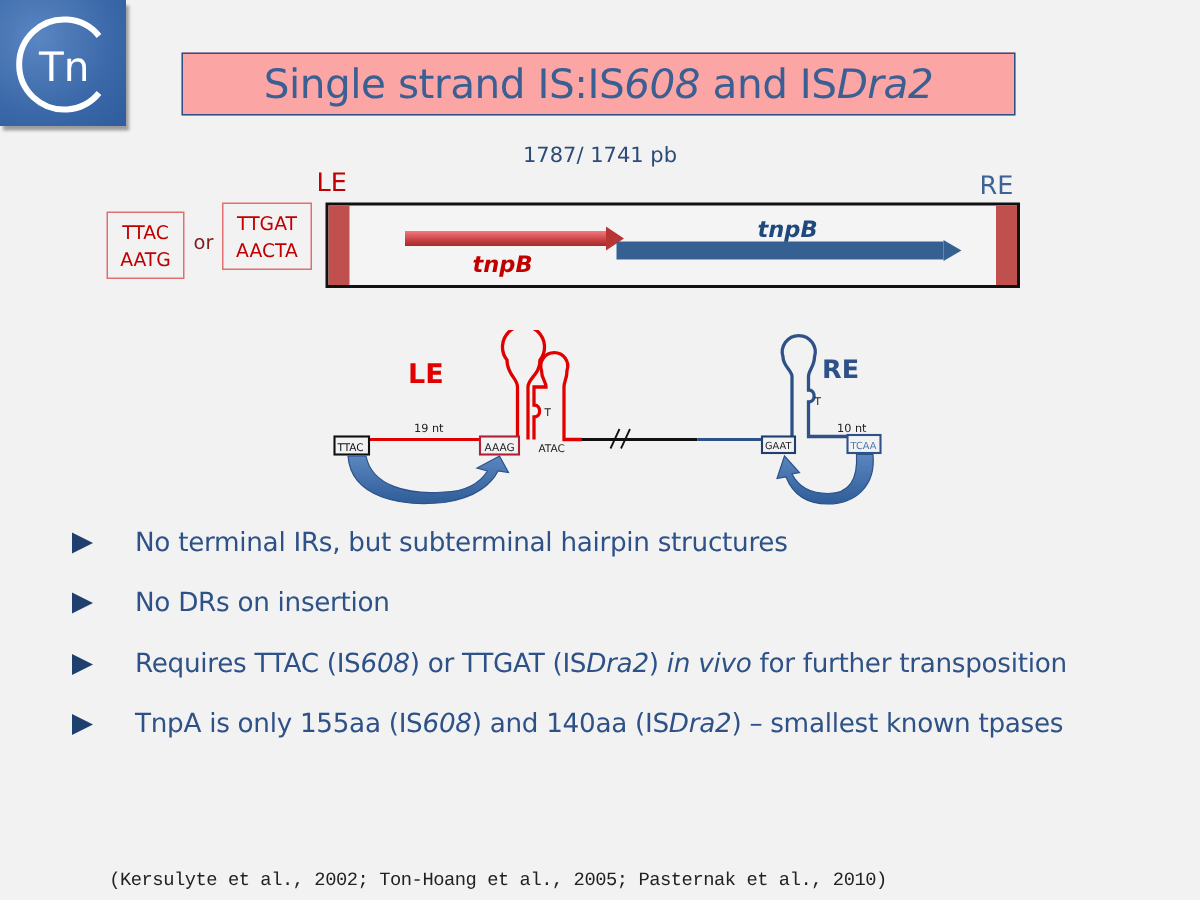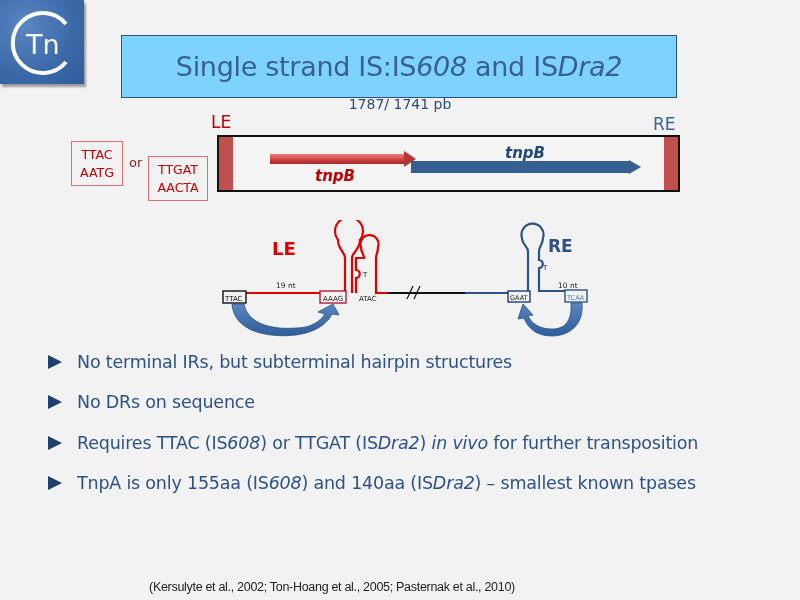--- a/index.html
+++ b/index.html
@@ -8,41 +8,41 @@
       font-family:"DejaVu Sans", "Liberation Sans", sans-serif;
     }
     .logo {
       position:absolute; left:0; top:0; width:84px; height:84px;
       background: radial-gradient(circle at 30% 30%, #5a86c2 0%, #3b68a8 60%, #2f5c9c 100%);
       box-shadow: 2px 3px 2px rgba(0,0,0,0.35);
       text-align: center;
     }
     .logo svg { position:absolute; left:0; top:0; }
     .title-box {
-      position:absolute; left:121px; top:35px; width:556px; height:63px;
-      border:1.5px solid #2e5287; background:#7dd3fc; box-sizing:border-box;
+      position:absolute; left:121px; top:35px; width:556px; height:42px;
+      border:1.5px solid #2e5287; background:#fca5a5; box-sizing:border-box;
       display:flex; align-items:center; justify-content:center;
     }
     .title {
       font-size:27px; color:#3a5f93; letter-spacing:-0.3px;
     }
     .title i { font-style:italic; }
     .size-label {
       position:absolute; left:0; width:800px; top:96px; text-align:center;
       font-size:14px; color:#2b4b78;
     }
     .end-label { position:absolute; font-size:17px; }
     .le-top { left:211px; top:112px; color:#c00000; }
     .re-top { left:653px; top:114px; color:#3d6396; }
     .seq-box {
       position:absolute; border:1px solid #e07070; background:#f2f2f2; box-sizing:border-box;
       color:#c00000; font-size:12.5px; line-height:18px; text-align:center; padding-top:4px;
     }
     .seq1 { left:71px; top:141px; width:52px; height:45px; }
-    .seq2 { left:148px; top:156px; width:60px; height:45px; }
+    .seq2 { left:148px; top:135px; width:60px; height:45px; }
     .or-label { position:absolute; left:129px; top:155px; font-size:13px; color:#7f1d1d; }
     .element-box {
       position:absolute; left:217px; top:135px; width:463px; height:57px;
       border:2.5px solid #111; box-sizing:border-box; background:#f4f4f4;
     }
     .le-bar { position:absolute; left:0; top:0; width:14px; height:100%; background:#c0504d; }
     .re-bar { position:absolute; right:0; top:0; width:14px; height:100%; background:#c0504d; }
     .tnpA-arrow {
       position:absolute; left:51px; top:17px; width:134px; height:10px;
       background:linear-gradient(#f47a7a, #c0393b 70%, #a32a2a);
@@ -60,30 +60,30 @@
     }
     .gene-label { position:absolute; font-size:15px; font-weight:bold; font-style:italic; }
     .tnpA-label { left:96px; top:30px; color:#c00000; }
     .tnpB-label { left:286px; top:7px; color:#1f497d; }
     .diagram { position:absolute; left:210px; top:220px; }
     .bullets {
       position:absolute; left:48px; top:349px; width:740px; margin:0; padding:0; list-style:none;
     }
     .bullet {
       display:flex; align-items:center; height:26px; margin-bottom:14.4px;
-      font-size:17.5px; color:#2e5287; letter-spacing:-0.2px; white-space:nowrap;
+      font-size:17.5px; color:#2e5287; letter-spacing:-0.2px; white-space:nowrap;gap:13px;
     }
     .bullet .tri {
       width:0; height:0; border-top:7px solid transparent; border-bottom:7px solid transparent;
       border-left:14px solid #1f3f6e; margin-right:15px; flex:none;
     }
     .bullet i { font-style:italic; }
     .refs {
       position:absolute; left:0; width:664px; top:580px; text-align:center;
-      font-family:Liberation Sans, sans-serif; font-size:12.5px; color:#222; letter-spacing:-0.3px;
+      font-family:Liberation Mono, monospace; font-size:12.5px; color:#222; letter-spacing:-0.3px;
     }
   </style>
 </head>
 <body>
 
 <div class="logo">
   <svg width="84" height="84" viewBox="0 0 84 84">
     <path d="M66 24 A30 30 0 1 0 66 62" fill="none" stroke="#ffffff" stroke-width="4"></path>
     <text x="26" y="54" fill="#ffffff" font-size="27" font-family="DejaVu Sans, sans-serif">Tn</text>
   </svg>
@@ -164,21 +164,21 @@
   <path d="M372 83 C374 104 360 116 342 116 C326 116 318 108 314 98 L308 99 L313 84 L323 95 L318 96 C322 104 330 109 342 109 C356 109 362 100 361 83 Z" fill="url(#arrowGrad)" stroke="#2a5189" stroke-width="0.8"></path>
 </svg>
 
 <ul class="bullets">
   <li class="bullet">
     <span class="tri"></span>
     <span>No terminal IRs, but subterminal hairpin structures</span>
   </li>
   <li class="bullet">
     <span class="tri"></span>
-    <span>No DRs on sequence</span>
+    <span>No DRs on insertion</span>
   </li>
   <li class="bullet">
     <span class="tri"></span>
     <span><span>Requires TTAC (IS</span><i>608</i><span>) or TTGAT (IS</span><i>Dra2</i><span>) </span><i>in vivo</i><span> for further transposition</span></span>
   </li>
   <li class="bullet">
     <span class="tri"></span>
     <span><span>TnpA is only 155aa (IS</span><i>608</i><span>) and 140aa (IS</span><i>Dra2</i><span>) – smallest known tpases</span></span>
   </li>
 </ul>

